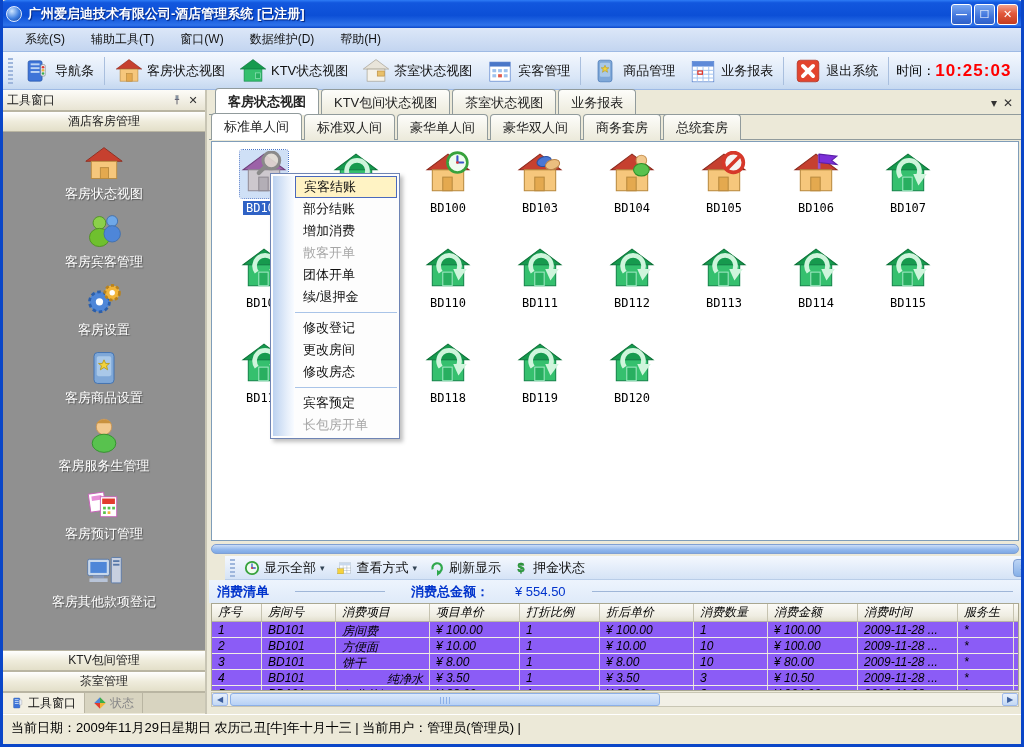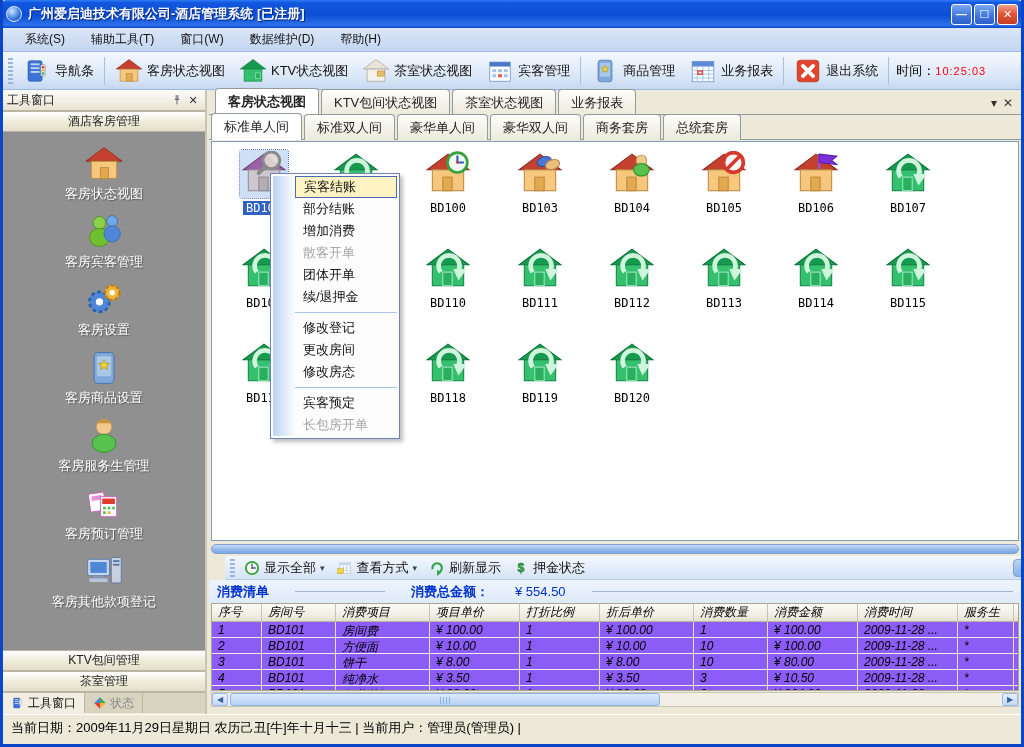--- a/index.html
+++ b/index.html
@@ -24,21 +24,21 @@
   .menuitem{font-size:12px;color:#111;padding:3px 12px;}
   
   .toolbar{position:absolute;left:0;top:52px;width:1018px;height:38px;
     background:linear-gradient(#F4F8FE,#D9E6F7 70%,#C5D8F0);display:flex;align-items:center;
     border-bottom:1px solid #9EBAE4;padding-left:2px;}
   .gripper{width:5px;height:26px;margin:0 3px;
     background:repeating-linear-gradient(#9EB6DC 0 2px,transparent 2px 4px);}
   .tbtn{display:flex;align-items:center;gap:4px;padding:2px 7px;font-size:13px;color:#111;height:32px;}
   .tsep{width:1px;height:28px;background:#A9BFDE;margin:0 3px;}
   .time-label{font-size:13px;margin-left:4px;}
-  .time-value{font-size:11px;font-weight:normal;color:#FF0000;letter-spacing:1px;}
+  .time-value{font-size:17px;font-weight:bold;color:#FF0000;letter-spacing:1px;}
   
   .sidebar{position:absolute;left:0;top:90px;width:204px;height:624px;background:#ECE9D8;border-right:2px solid #C8C5B4;}
   .sb-header{height:21px;display:flex;align-items:center;padding:0 4px;font-size:12px;color:#222;
     background:linear-gradient(#FDFCF8,#E8E4D3);border-bottom:1px solid #B9B5A2;}
   .sb-header .sp{flex:1;}
   .sb-hbtn{width:16px;height:15px;display:flex;align-items:center;justify-content:center;color:#333;font-size:11px;}
   .sb-group{height:21px;display:flex;align-items:center;justify-content:center;font-size:12px;color:#222;
     background:linear-gradient(#FFFFFF,#EFECdc 50%,#E3DFC9);border:1px solid #B9B5A2;border-left:none;border-right:none;}
   .sb-panel{height:518px;background:#909090;display:flex;flex-direction:column;align-items:center;padding-top:12px;overflow:hidden;}
   .sb-item{display:flex;flex-direction:column;align-items:center;margin-bottom:9px;cursor:default;}
@@ -758,21 +758,21 @@
           <span class="gc" style="width: 80px;">1</span>
           <span class="gc" style="width: 94px;">¥ 8.00</span>
           <span class="gc" style="width: 74px;">10</span>
           <span class="gc" style="width: 90px;">¥ 80.00</span>
           <span class="gc" style="width: 100px;">2009-11-28 ...</span>
           <span class="gc" style="width: 56px;">*</span>
         </div>
         <div class="gr">
           <span class="gc" style="width: 50px;">4</span>
           <span class="gc" style="width: 74px;">BD101</span>
-          <span class="gc" style="width: 94px;">纯净水</span>
+          <span class="gc" style="width: 94px; text-align: right;">纯净水</span>
           <span class="gc" style="width: 90px;">¥ 3.50</span>
           <span class="gc" style="width: 80px;">1</span>
           <span class="gc" style="width: 94px;">¥ 3.50</span>
           <span class="gc" style="width: 74px;">3</span>
           <span class="gc" style="width: 90px;">¥ 10.50</span>
           <span class="gc" style="width: 100px;">2009-11-28 ...</span>
           <span class="gc" style="width: 56px;">*</span>
         </div>
         <div class="gr">
           <span class="gc" style="width: 50px;">5</span>

